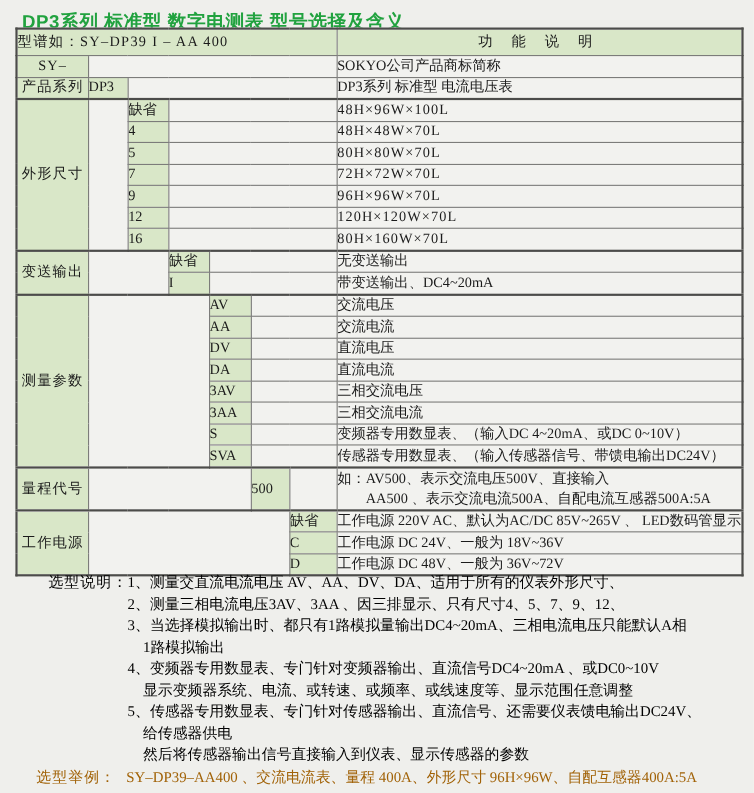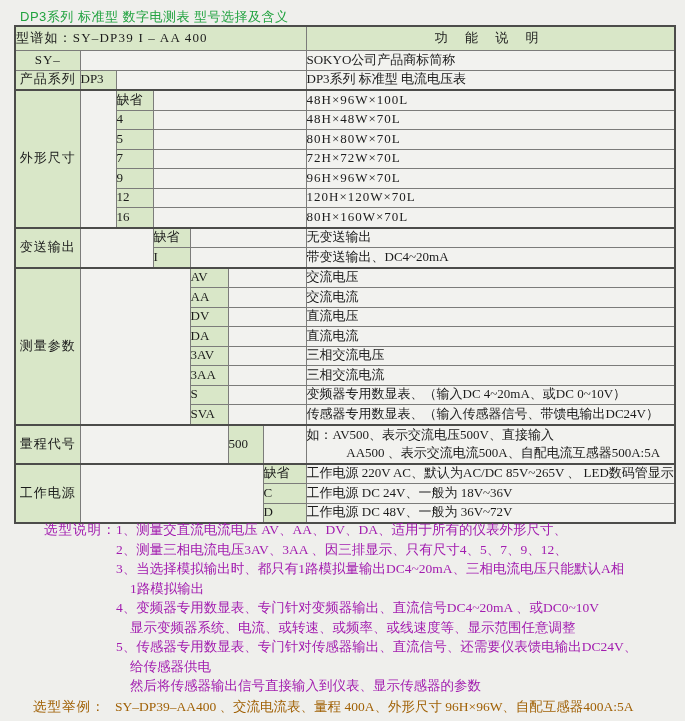--- a/index.html
+++ b/index.html
@@ -13,21 +13,21 @@
   }
   html,body{margin:0;padding:0;}
   body{
     width:685px;height:721px;position:relative;overflow:hidden;
     background:var(--page-bg);color:var(--ink);
     font-family:"Liberation Serif", serif;
   }
   .title{
     position:absolute;left:20px;top:8px;
     font-family:"Liberation Sans", sans-serif;
-    font-weight:normal;font-size:13px;letter-spacing:.5px;
+    font-weight:bold;font-size:17px;letter-spacing:.5px;
     color:var(--title);white-space:nowrap;
   }
   table.spec{
     position:absolute;left:14px;top:25px;
     border-collapse:collapse;table-layout:fixed;
     background:var(--cell);
     border:2px solid var(--bthick);
   }
   table.spec td{
     border:1px solid var(--bthin);
@@ -41,23 +41,23 @@
   td.g{background:var(--green);}
   td.lbl{text-align:center;letter-spacing:1px;}
   td.code{text-align:left;}
   td.desc{padding-left:6px;}
   td.dim{letter-spacing:1px;}
   td.vtop{vertical-align:top;padding-top:3px;}
   td.hdr-spec{padding-left:16px;letter-spacing:1.2px;white-space:pre;}
   td.hdr-fn{text-align:center;letter-spacing:7px;}
   tr.rangerow td{height:37px;}
   .range-line{line-height:18px;padding-left:0;}
-  .range-line.ind{margin-left:26px;text-align:center;}
+  .range-line.ind{margin-left:26px;}
   td.range-desc{vertical-align:middle;}
-  .notes{position:absolute;left:0;top:520px;width:565px;font-size:13.5px;color:#a21caf;}
+  .notes{position:absolute;left:0;top:520px;width:565px;font-size:13.5px;color:#000000;}
   .notes-label{position:absolute;left:44px;top:1px;letter-spacing:1px;}
   .note-lines{margin-left:116px;}
   .nl{line-height:19.5px;white-space:pre;}
   .nl.ind{margin-left:14px;}
   .example{position:absolute;left:33px;top:698px;font-size:13.5px;white-space:nowrap;color:#a16207;}
   .ex-label{letter-spacing:1px;margin-right:6px;}
 </style>
 </head>
 <body>
 

